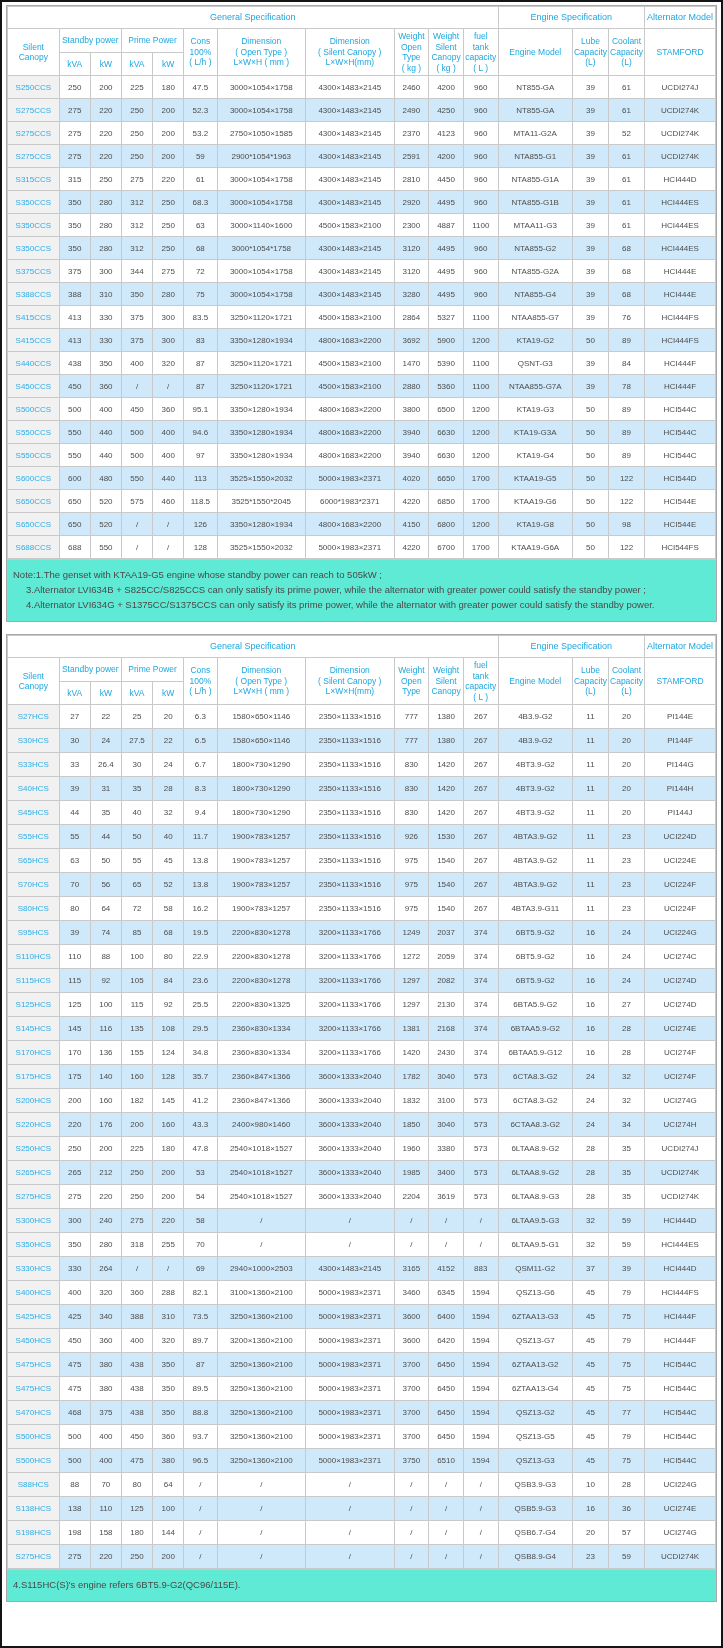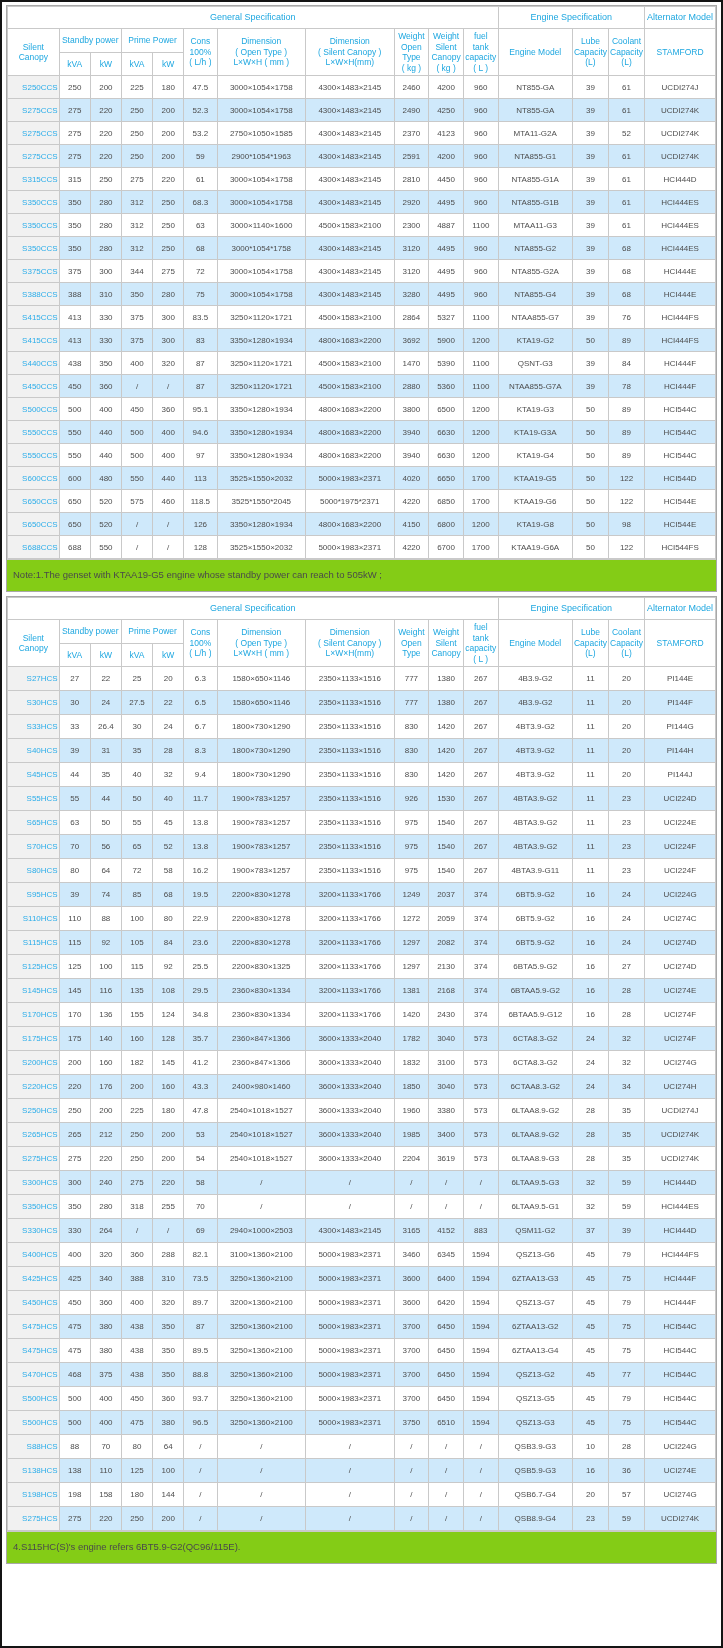--- a/index.html
+++ b/index.html
@@ -2,36 +2,36 @@
 <html><head>
 <meta charset="utf-8">
 <style>
   html,body{margin:0;padding:0;}
   body{
     width:723px;height:1648px;box-sizing:border-box;
     background:#ffffff;border:2px solid #141414;overflow:hidden;
     font-family:"Liberation Sans",sans-serif;
   }
   .page{padding:3px 4px;}
-  .group{margin-bottom:4px;border:1px solid #a8a8a8;background:#fff;}
+  .group{margin-bottom:12px;border:1px solid #a8a8a8;background:#fff;}
   table{border-collapse:collapse;width:100%;table-layout:fixed;}
   th,td{border:1px solid #c9c9c9;text-align:center;vertical-align:middle;overflow:hidden;}
   th{
     color:#1ea7e0;font-weight:normal;font-size:8.5px;line-height:10.5px;
     white-space:pre-line;padding:2px 1px;background:#fff;
   }
   tr.section th{font-size:9px;height:17px;}
   td{font-size:8px;color:#4d4d4d;height:22px;padding:0 1px;background:#fff;}
   .t2 td{height:23px;}
-  td.label{background:#f1f1f1;color:#2badea;text-align:right;}
+  td.label{background:#f1f1f1;color:#2badea;}
   tr.alt td{background:#cfe9fb;}
   tr.alt td.label{background:#f1f1f1;}
   .notes{
     border-top:1px solid #c9c9c9;padding:7px 8px 9px 6px;
-    font-size:9.5px;line-height:15px;color:#4a4a4a;background:#84cc16;
+    font-size:9.5px;line-height:15px;color:#4a4a4a;background:#5eead4;
   }
   .note-line{white-space:nowrap;}
   .note-line + .note-line{padding-left:13px;}
 </style>
 </head>
 <body>
 
 <div class="page">
   <section class="group">
     <table class="t1" id="table-ccs">
@@ -406,21 +406,21 @@
             <td>HCI544D</td>
           </tr>
           <tr>
             <td class="label">S650CCS</td>
             <td>650</td>
             <td>520</td>
             <td>575</td>
             <td>460</td>
             <td>118.5</td>
             <td>3525*1550*2045</td>
-            <td>5000*1975*2371</td>
+            <td>6000*1983*2371</td>
             <td>4220</td>
             <td>6850</td>
             <td>1700</td>
             <td>KTAA19-G6</td>
             <td>50</td>
             <td>122</td>
             <td>HCI544E</td>
           </tr>
           <tr class="alt">
             <td class="label">S650CCS</td>
@@ -453,20 +453,22 @@
             <td>1700</td>
             <td>KTAA19-G6A</td>
             <td>50</td>
             <td>122</td>
             <td>HCI544FS</td>
           </tr>
         </tbody>
       </table>
     <div class="notes" id="notes-ccs">
         <div class="note-line">Note:1.The genset with KTAA19-G5 engine whose standby power can reach to 505kW ;</div>
+        <div class="note-line">3.Alternator LVI634B + S825CC/S825CCS can only satisfy its prime power, while the alternator with greater power could satisfy the standby power ;</div>
+        <div class="note-line">4.Alternator LVI634G + S1375CC/S1375CCS can only satisfy its prime power, while the alternator with greater power could satisfy the standby power.</div>
       </div>
   </section>
   <section class="group">
     <table class="t2" id="table-hcs">
         <colgroup>
           <col style="width: 7.3%;">
           <col style="width: 4.4%;">
           <col style="width: 4.4%;">
           <col style="width: 4.4%;">
           <col style="width: 4.4%;">

